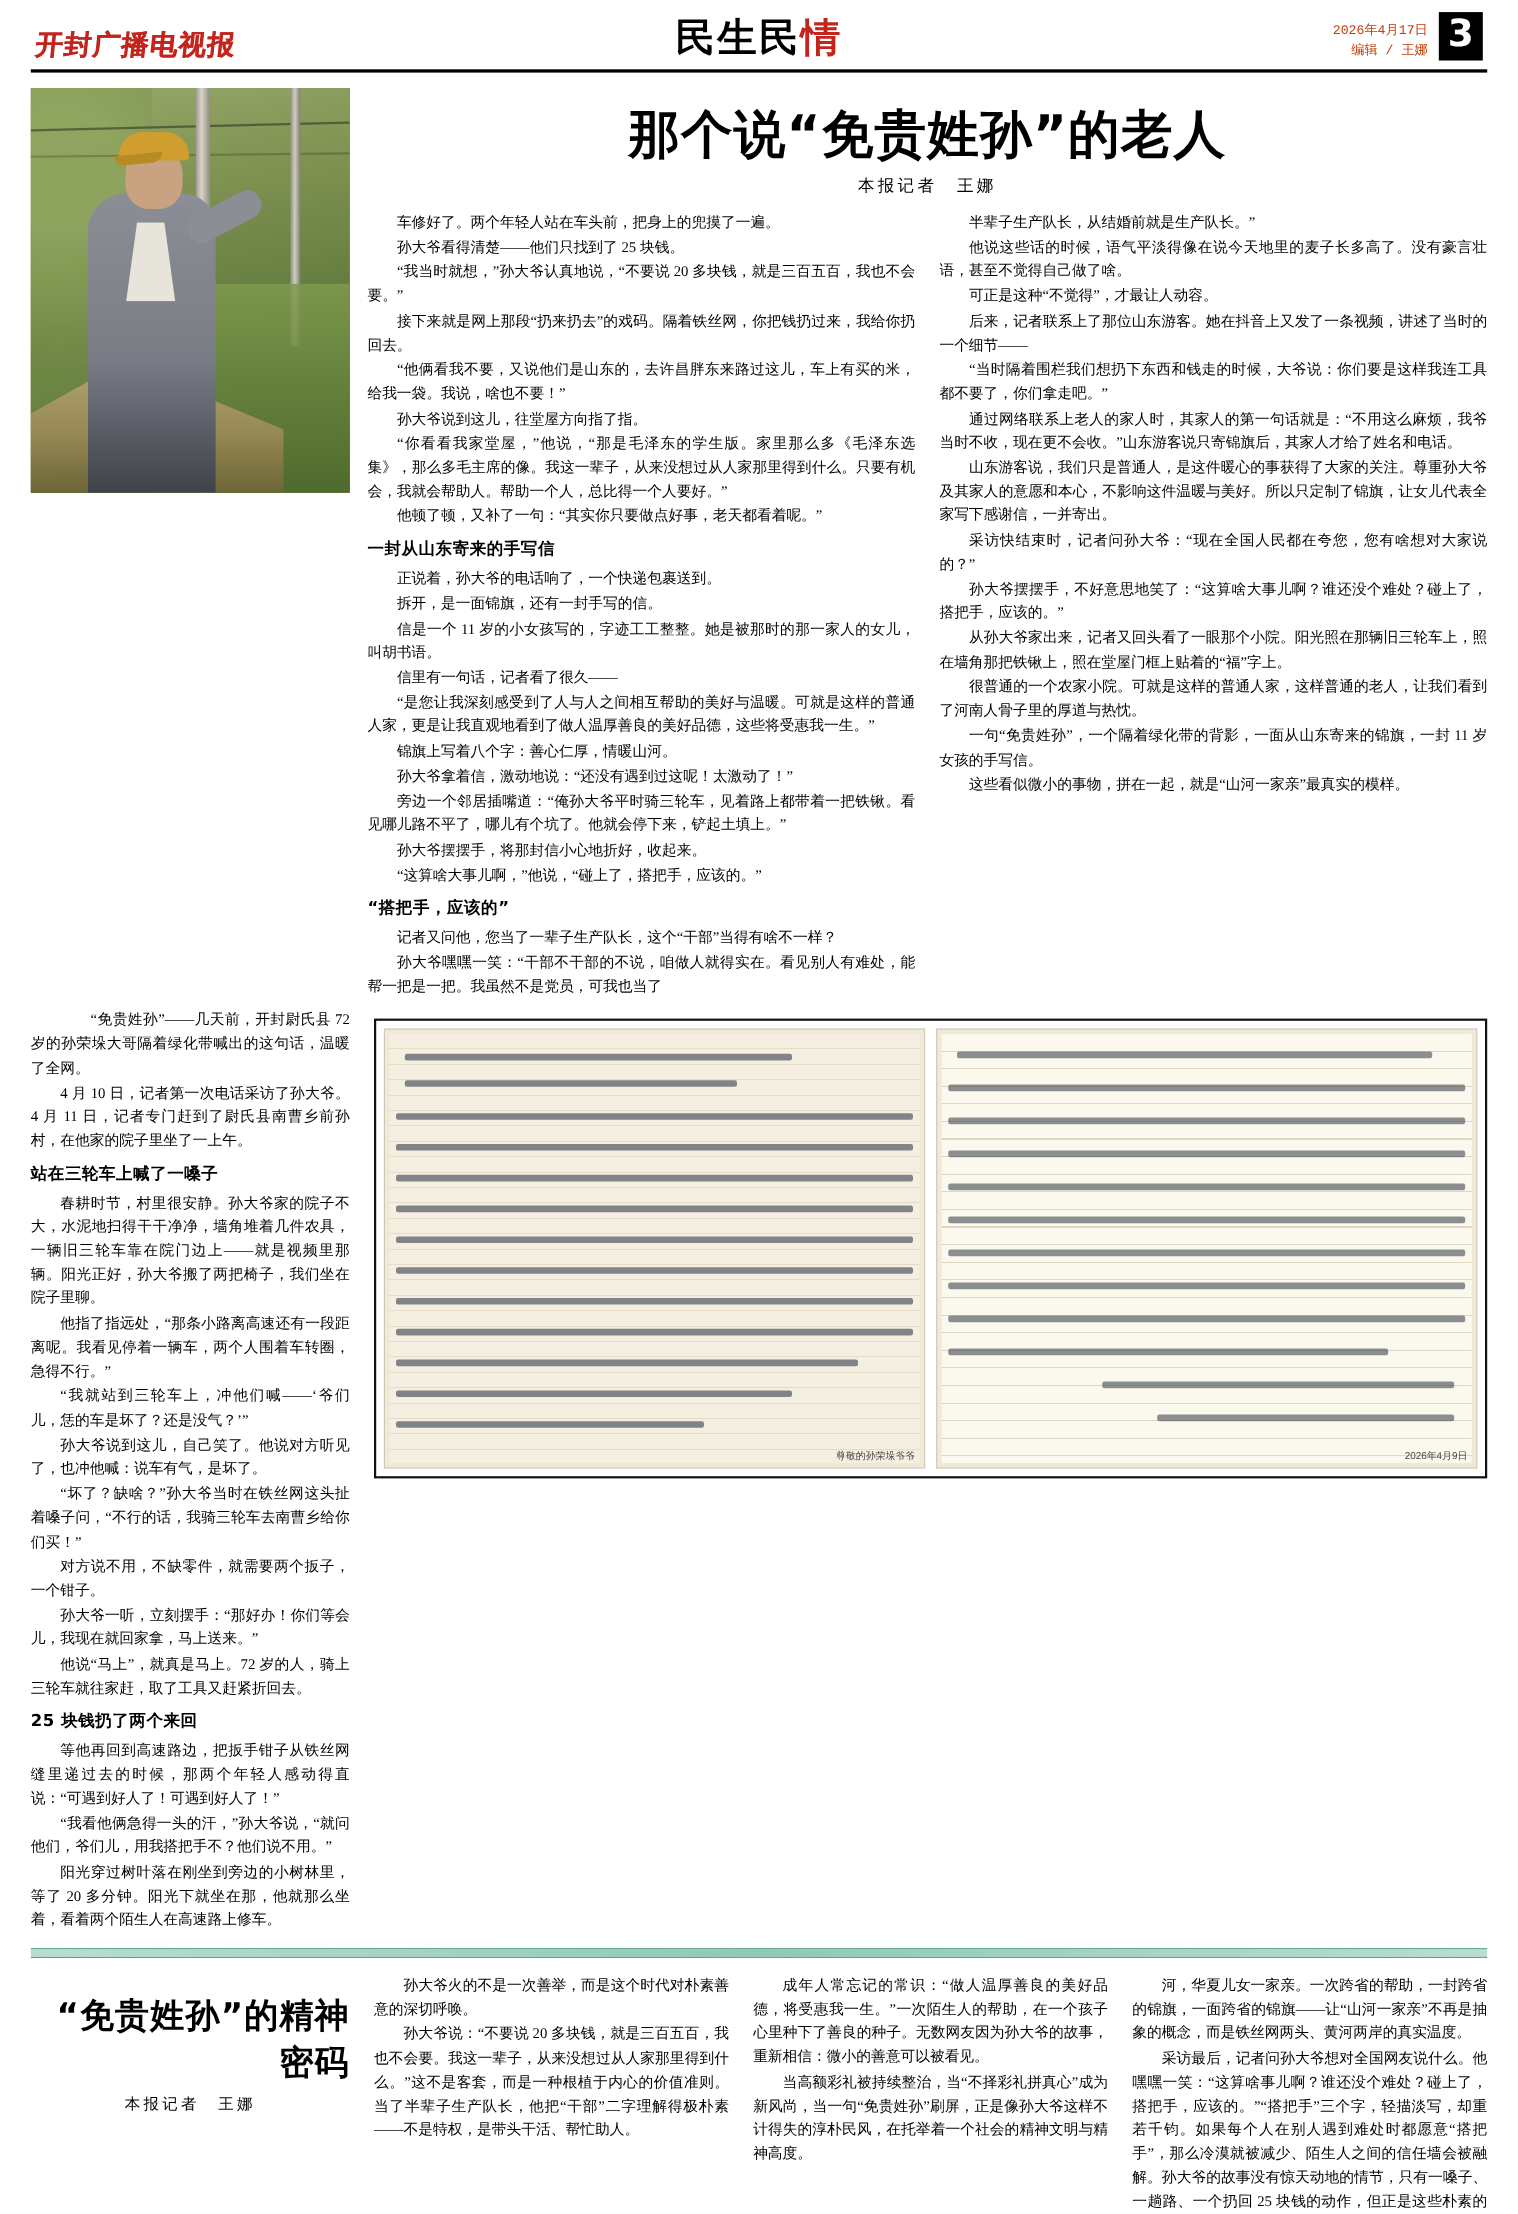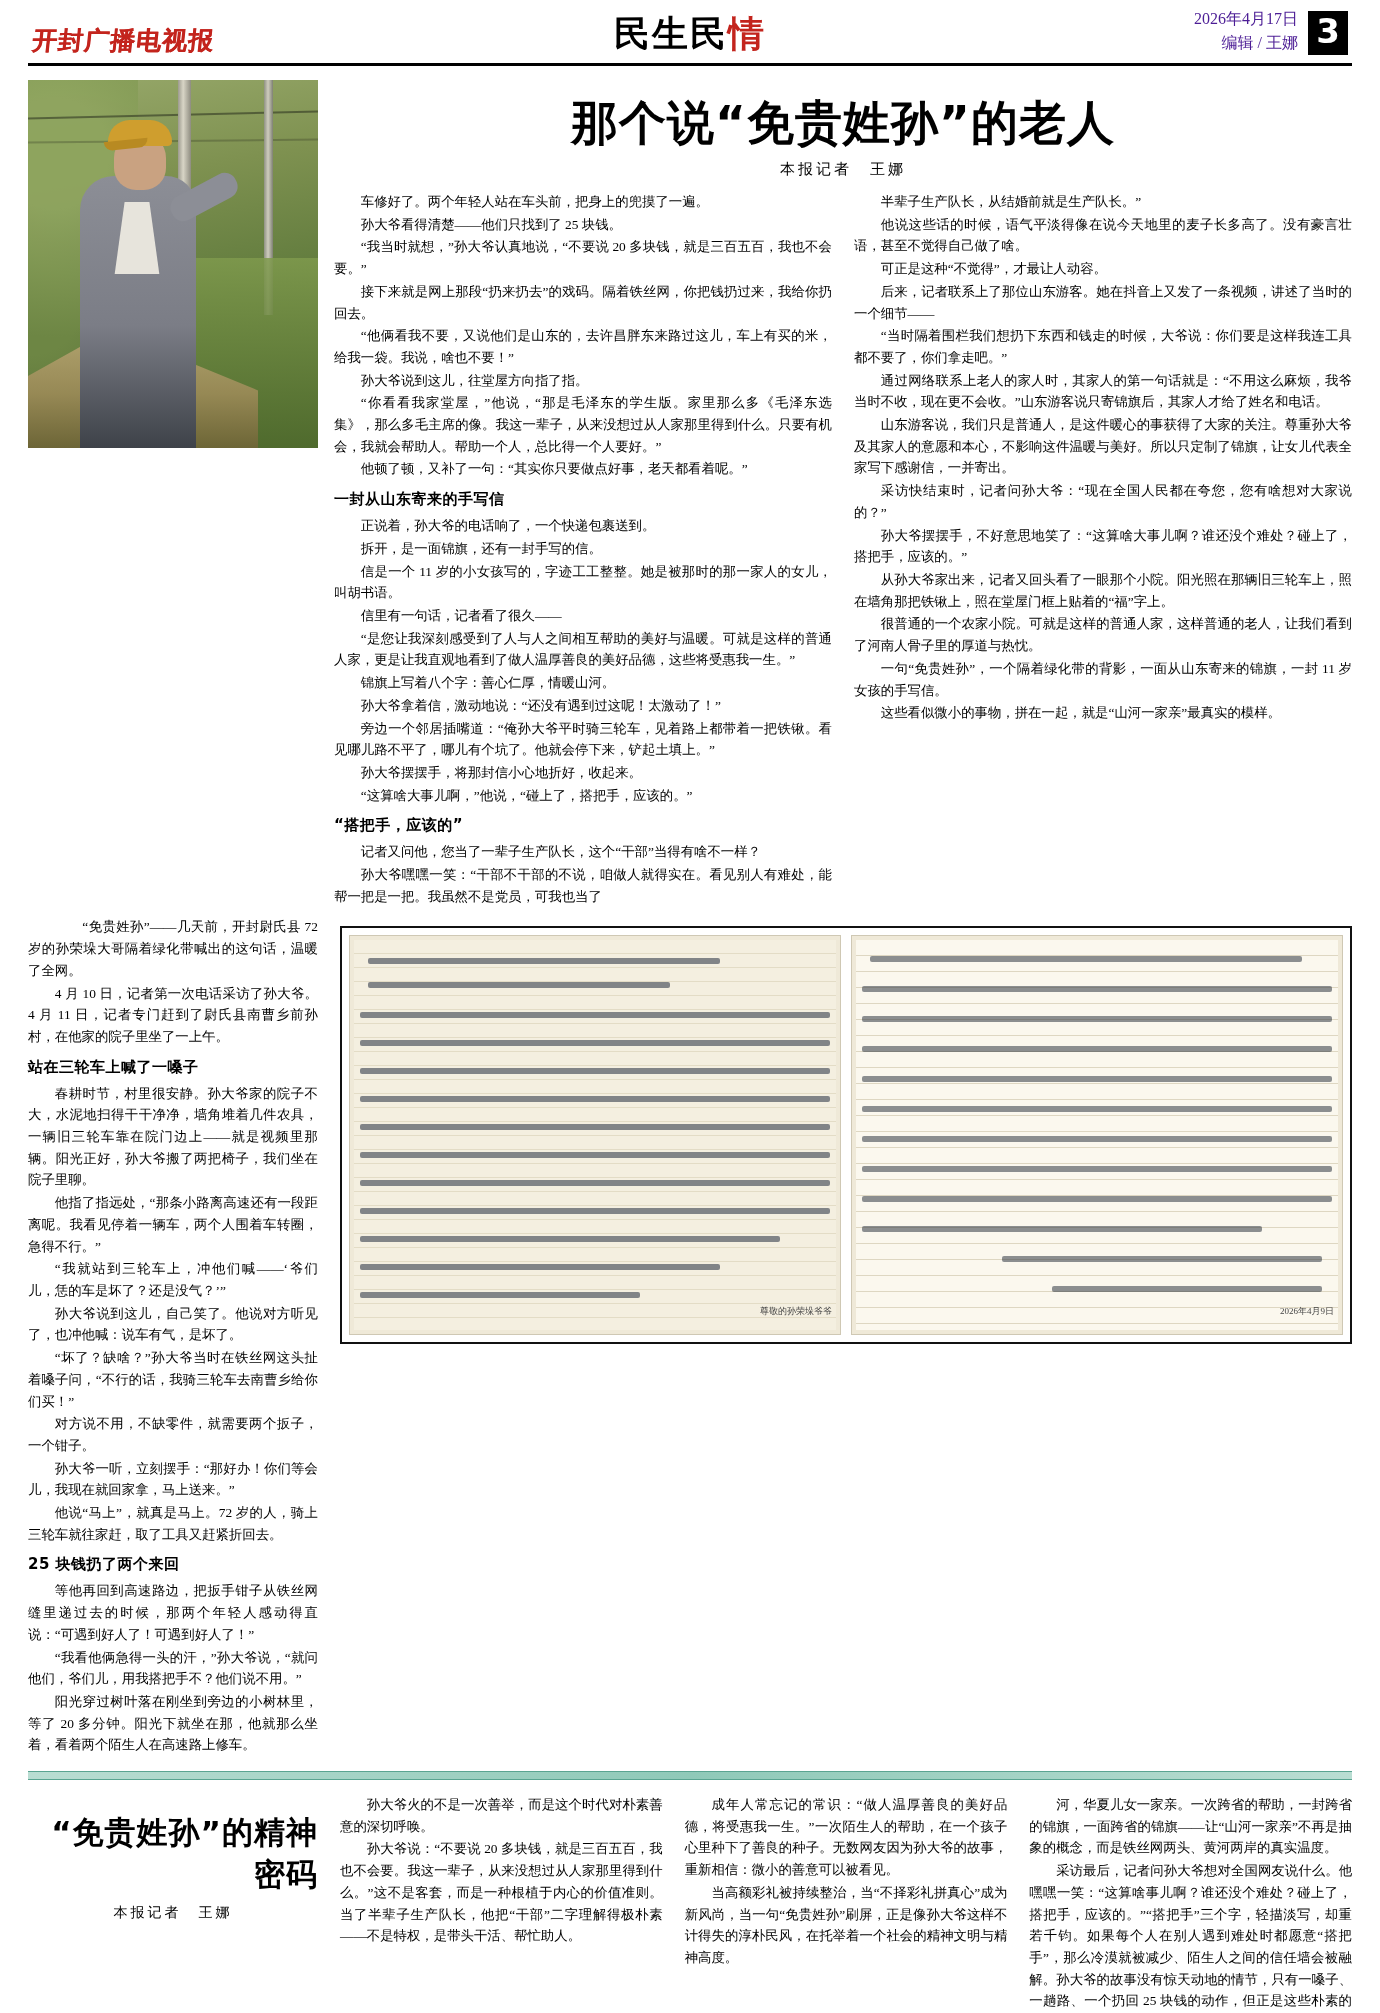--- a/index.html
+++ b/index.html
@@ -61,24 +61,24 @@
     color: #c3241d;
   }
   .head-right {
     display: flex;
     align-items: flex-end;
     gap: 10px;
     padding-bottom: 2px;
   }
   .head-right-text {
     text-align: right;
-    font-size: 16px;
+    font-size: 12px;
     line-height: 1.5;
-    font-family: Liberation Serif, serif;
-    color: #4c1d95;
+    font-family: Liberation Mono, monospace;
+    color: #c2410c;
   }
   .page-num {
     font-family: "DejaVu Sans", sans-serif;
     font-weight: bold;
     font-size: 34px;
     line-height: 40px;
     background: #000;
     color: #fff;
     width: 40px;
     height: 44px;
@@ -267,24 +267,24 @@
     position: absolute;
     left: 10px; right: 10px;
     height: 6px;
     background: #3a4250;
     opacity: .62;
     border-radius: 2px;
   }
   .letter.right .scrawl { background: #2f3742; opacity: .55; }
   .letter-cap {
     position: absolute;
-    bottom: 16px; right: 8px;
+    bottom: 4px; right: 8px;
     font-size: 9px;
     color: #444;
-    font-family: Liberation Serif, serif;
+    font-family: Liberation Sans, sans-serif;
   }
 
   
   .big-divider {
     margin: 14px 0 0 0;
     height: 7px;
     background: linear-gradient(90deg,#b9ddd2,#8fc9b8 50%,#b9ddd2);
     border-top: 1px solid #5aa491;
     border-bottom: 1px solid #5aa491;
   }

